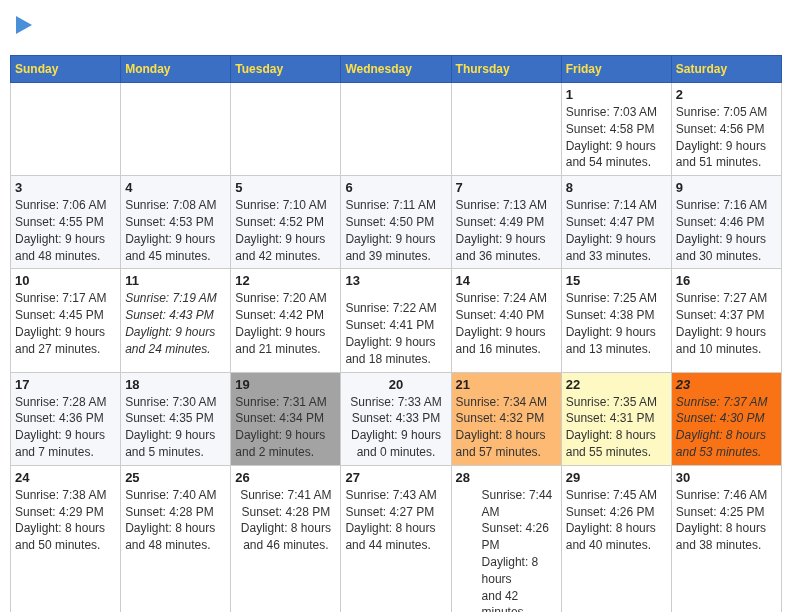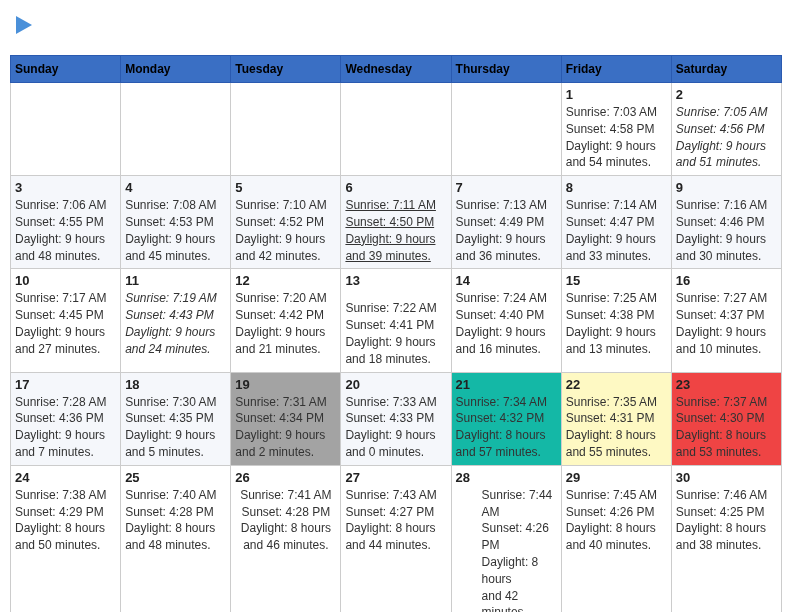--- a/index.html
+++ b/index.html
@@ -33,21 +33,21 @@
       font-size: 16px;
       color: #555;
     }
     .calendar {
       width: 100%;
       border-collapse: collapse;
       table-layout: fixed;
     }
     .calendar th {
       background: #3a6fc4;
-      color: #000000;
+      color: #fde047;
       font-size: 12px;
       font-weight: bold;
       padding: 6px 4px;
       text-align: left;
       border: 1px solid #2a5ab0;
     }
     .calendar td {
       border: 1px solid #ccc;
       vertical-align: top;
       padding: 4px;
@@ -117,21 +117,21 @@
         <td class="empty-cell"></td>
         <td>
           <span class="day-number">1</span>
           <div class="day-info" style="white-space: pre-line;">Sunrise: 7:03 AM
 Sunset: 4:58 PM
 Daylight: 9 hours
 and 54 minutes.</div>
         </td>
         <td>
           <span class="day-number">2</span>
-          <div class="day-info" style="white-space: pre-line; font-style: italic;">Sunrise: 7:05 AM
+          <div class="day-info" style="white-space: pre-line;">Sunrise: 7:05 AM
 Sunset: 4:56 PM
 Daylight: 9 hours
 and 51 minutes.</div>
         </td>
       </tr>
       <tr>
         <td style="background: rgb(245, 247, 251);">
           <span class="day-number">3</span>
           <div class="day-info" style="white-space: pre-line;">Sunrise: 7:06 AM
 Sunset: 4:55 PM
@@ -147,21 +147,21 @@
         </td>
         <td style="background: rgb(245, 247, 251);">
           <span class="day-number">5</span>
           <div class="day-info" style="white-space: pre-line;">Sunrise: 7:10 AM
 Sunset: 4:52 PM
 Daylight: 9 hours
 and 42 minutes.</div>
         </td>
         <td style="background: rgb(245, 247, 251);">
           <span class="day-number">6</span>
-          <div class="day-info" style="white-space: pre-line; text-decoration: underline;">Sunrise: 7:11 AM
+          <div class="day-info" style="white-space: pre-line;">Sunrise: 7:11 AM
 Sunset: 4:50 PM
 Daylight: 9 hours
 and 39 minutes.</div>
         </td>
         <td style="background: rgb(245, 247, 251);">
           <span class="day-number">7</span>
           <div class="day-info" style="white-space: pre-line;">Sunrise: 7:13 AM
 Sunset: 4:49 PM
 Daylight: 9 hours
 and 36 minutes.</div>
@@ -247,42 +247,42 @@
 Daylight: 9 hours
 and 5 minutes.</div>
         </td>
         <td style="background: #a3a3a3;">
           <span class="day-number">19</span>
           <div class="day-info" style="white-space: pre-line;">Sunrise: 7:31 AM
 Sunset: 4:34 PM
 Daylight: 9 hours
 and 2 minutes.</div>
         </td>
-        <td style="background: rgb(245, 247, 251);">
+        <td style="background: rgb(245, 247, 251); text-align: center;">
           <span class="day-number">20</span>
           <div class="day-info" style="white-space: pre-line;">Sunrise: 7:33 AM
 Sunset: 4:33 PM
 Daylight: 9 hours
 and 0 minutes.</div>
         </td>
-        <td style="background: #14b8a6;">
+        <td style="background: #fdba74;">
           <span class="day-number">21</span>
           <div class="day-info" style="white-space: pre-line;">Sunrise: 7:34 AM
 Sunset: 4:32 PM
 Daylight: 8 hours
 and 57 minutes.</div>
         </td>
         <td style="background: #fef9c3;">
           <span class="day-number">22</span>
           <div class="day-info" style="white-space: pre-line;">Sunrise: 7:35 AM
 Sunset: 4:31 PM
 Daylight: 8 hours
 and 55 minutes.</div>
         </td>
-        <td style="background: #ef4444;">
+        <td style="background: #f97316; font-style: italic;">
           <span class="day-number">23</span>
           <div class="day-info" style="white-space: pre-line;">Sunrise: 7:37 AM
 Sunset: 4:30 PM
 Daylight: 8 hours
 and 53 minutes.</div>
         </td>
       </tr>
       <tr>
         <td>
           <span class="day-number">24</span>

